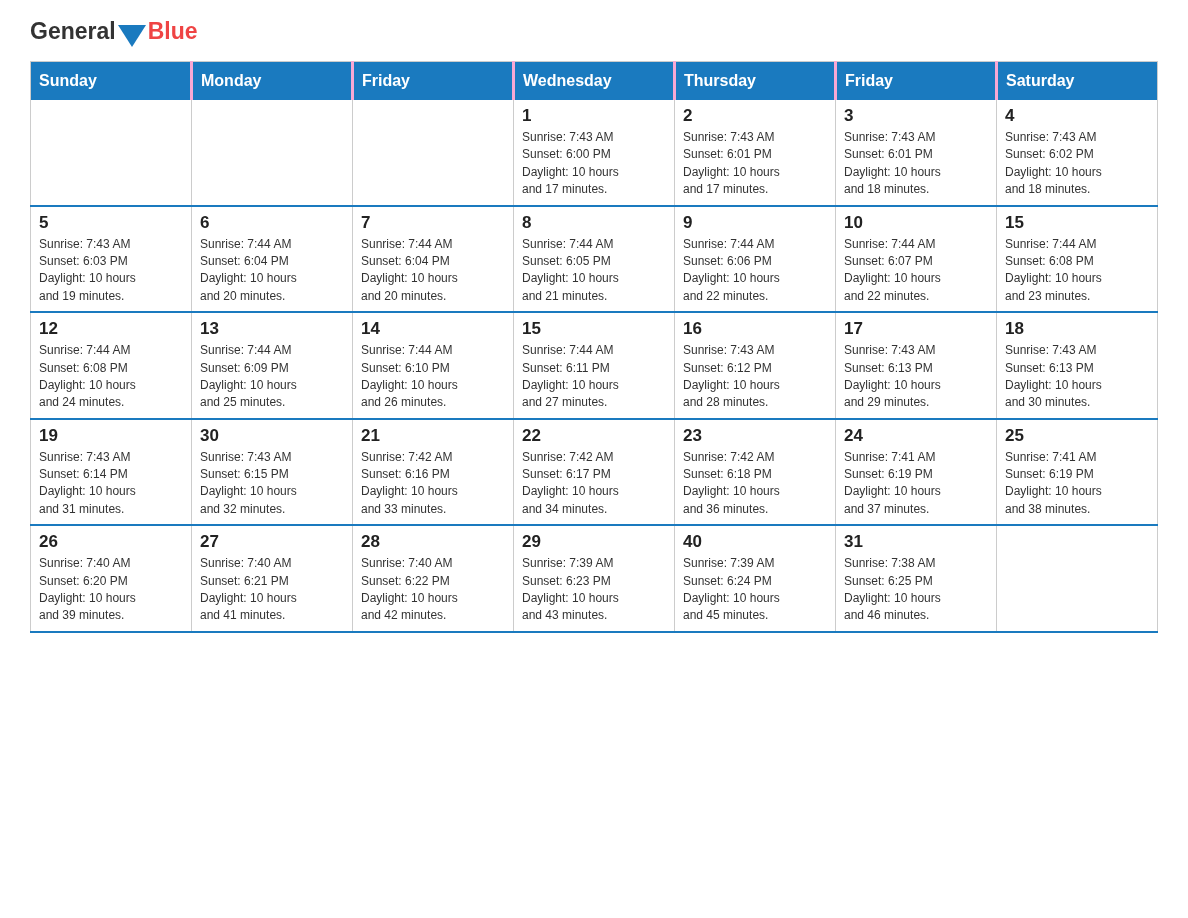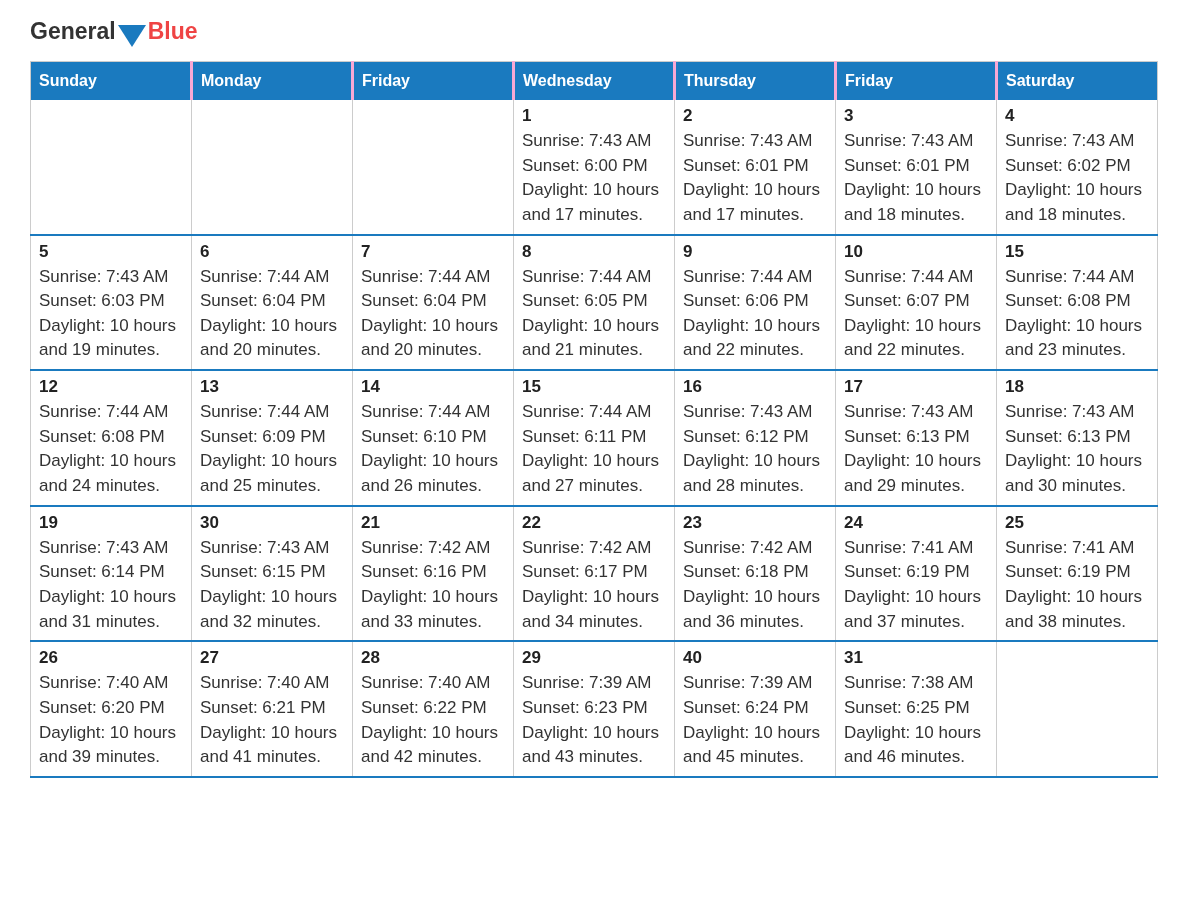--- a/index.html
+++ b/index.html
@@ -90,21 +90,21 @@
       border-right: none;
     }
     .day-number {
       font-size: 17px;
       font-weight: bold;
       color: #222;
       display: block;
       margin-bottom: 3px;
     }
     .day-info {
-      font-size: 17px;
+      font-size: 12px;
       color: #333;
       line-height: 1.45;
     }
     .empty-cell {
       background: #fff;
     }
   </style>
 </head>
 <body>
 

